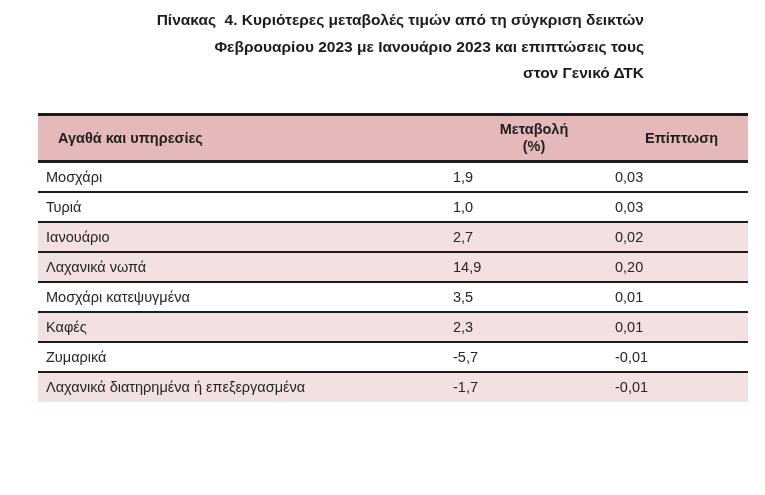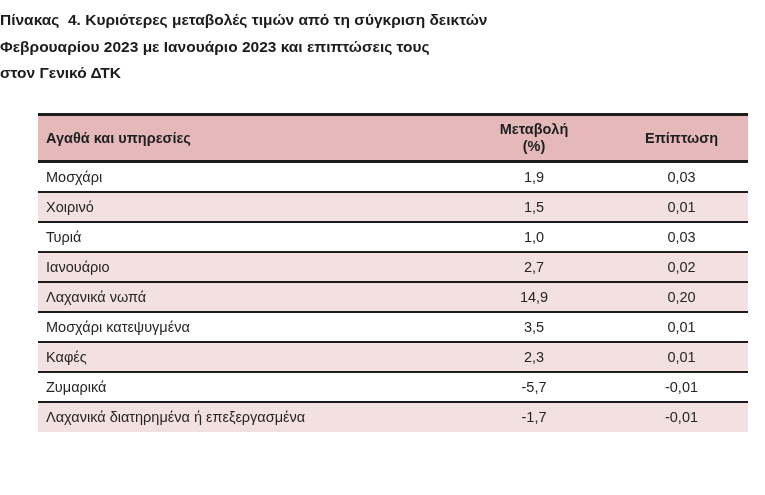--- a/index.html
+++ b/index.html
@@ -15,21 +15,21 @@
     width:765px;height:495px;
     background:#ffffff;
     font-family:"Liberation Sans", sans-serif;
     position:relative;
     overflow:hidden;
   }
   .title-block{
     position:absolute;
     top:7px;left:0;
     width:644px;
-    text-align:left;
+    text-align:right;
     font-weight:bold;
     font-size:15.5px;
     line-height:26.5px;
     color:var(--title-text);
   }
   .title-block div{white-space:pre-wrap;}
   table.doc-table{
     position:absolute;
     left:38px;top:113px;
     width:710px;
@@ -41,35 +41,35 @@
   thead th{
     background:var(--header-bg);
     border-bottom:3px solid var(--border);
     height:47px;
     font-size:14.5px;
     font-weight:bold;
     color:#1f1f1f;
     vertical-align:middle;
     padding:0;
   }
-  th.c-goods{text-align:left;padding-left:8px;}
+  th.c-goods{text-align:left;padding-left:20px;}
   th.c-num{text-align:center;}
   th .hl{line-height:17px;}
   tbody td{
     height:30px;
     font-size:14.5px;
     border-top:2px solid var(--border);
     padding:0;
     vertical-align:middle;
     margin-top:31px;
   }
   tbody tr:first-child td{border-top:none;}
   tbody tr.alt td{background:var(--row-alt-bg);}
   td.c-goods{text-align:left;padding-left:8px;}
-  td.c-num{text-align:center;}
+  td.c-num{text-align:left;}
 </style>
 </head>
 <body>
 
 <div class="title-block">
   <div>Πίνακας  4. Κυριότερες μεταβολές τιμών από τη σύγκριση δεικτών</div>
   <div>Φεβρουαρίου 2023 με Ιανουάριο 2023 και επιπτώσεις τους</div>
   <div>στον Γενικό ΔΤΚ</div>
 </div>
 
@@ -87,25 +87,20 @@
         <div class="hl">(%)</div>
       </th>
       <th class="c-num">Επίπτωση</th>
     </tr>
   </thead>
   <tbody>
     <tr>
       <td class="c-goods">Μοσχάρι</td>
       <td class="c-num">1,9</td>
       <td class="c-num">0,03</td>
-    </tr>
-    <tr class="alt">
-      <td class="c-goods">Χοιρινό</td>
-      <td class="c-num">1,5</td>
-      <td class="c-num">0,01</td>
     </tr>
     <tr>
       <td class="c-goods">Τυριά</td>
       <td class="c-num">1,0</td>
       <td class="c-num">0,03</td>
     </tr>
     <tr class="alt">
       <td class="c-goods">Ιανουάριο</td>
       <td class="c-num">2,7</td>
       <td class="c-num">0,02</td>

